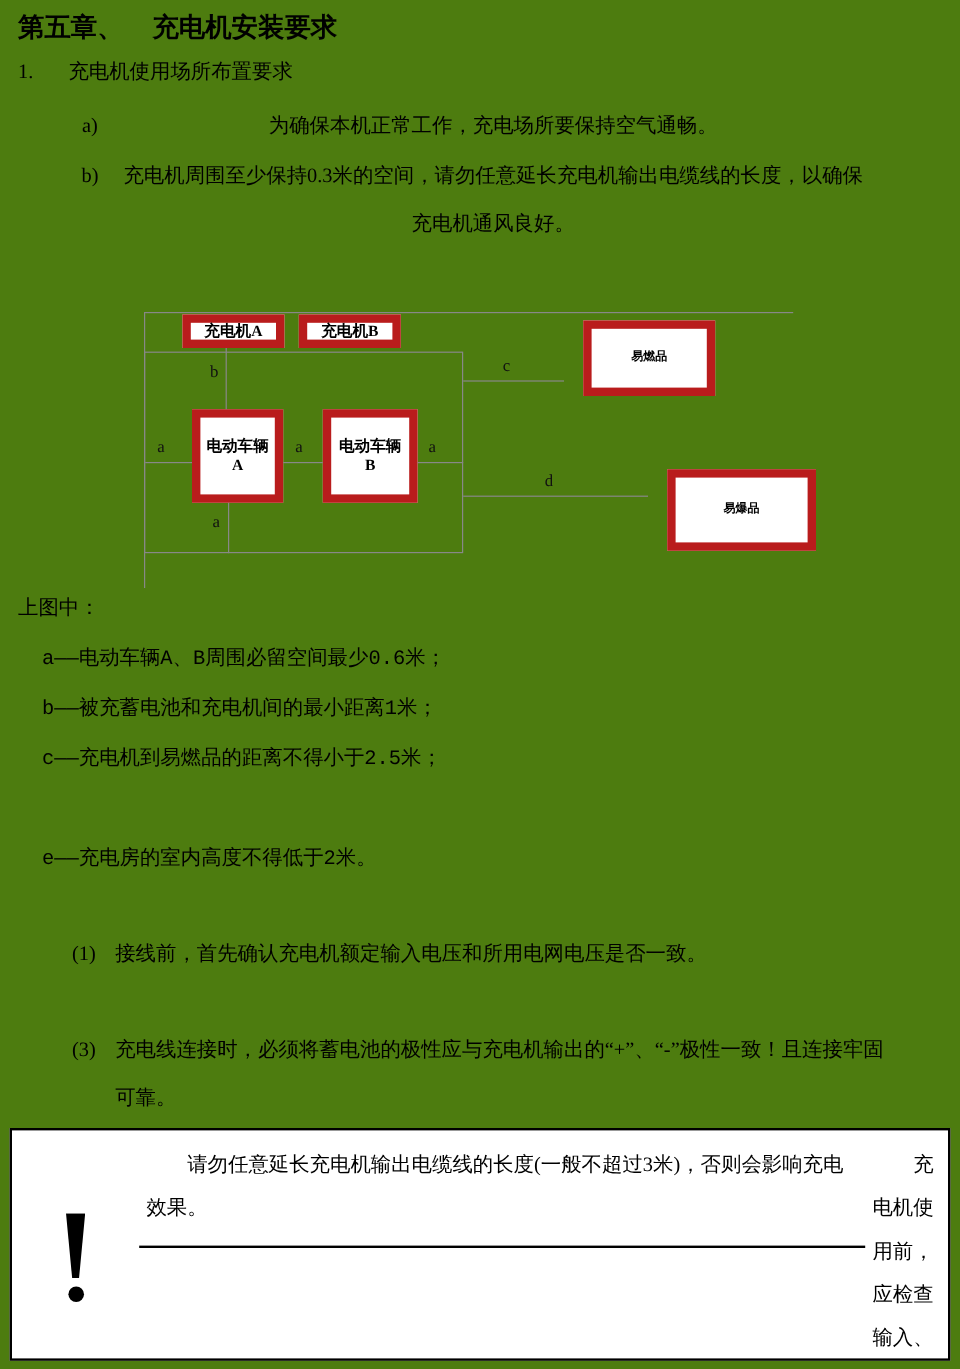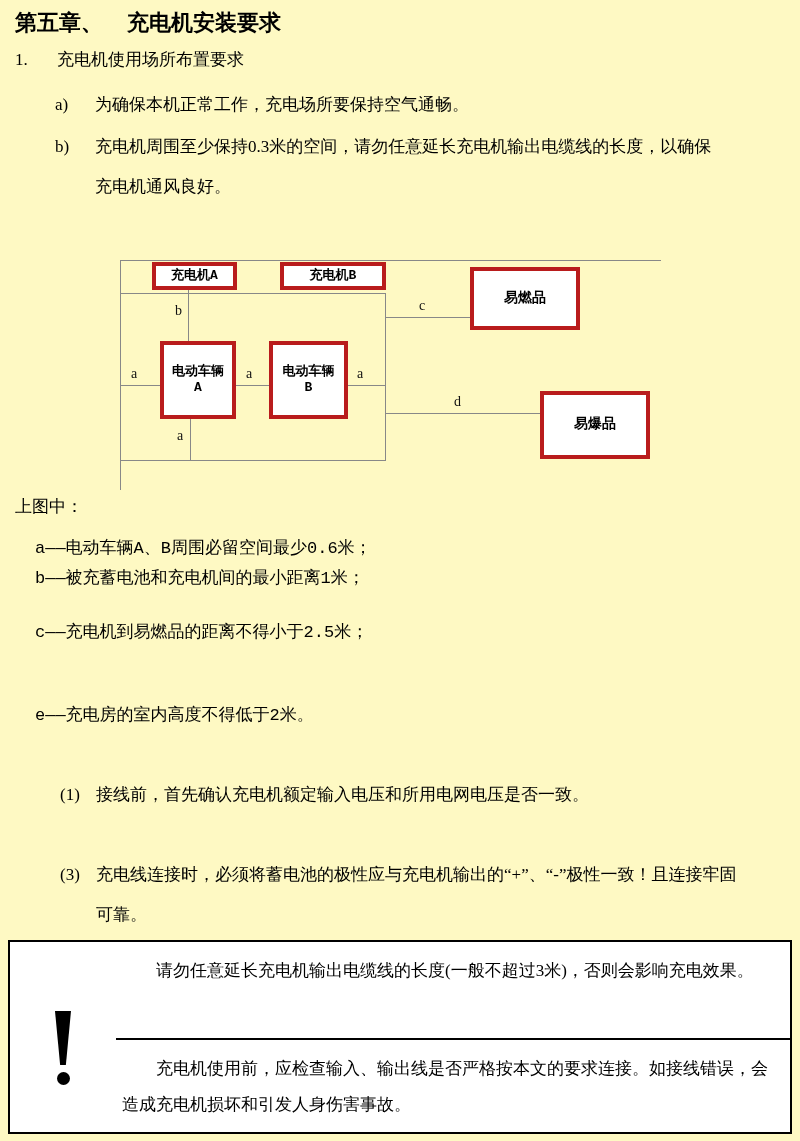--- a/index.html
+++ b/index.html
@@ -1,60 +1,60 @@
 <!DOCTYPE html>
 <html><head>
 <meta charset="utf-8">
 <style>
   html,body{margin:0;padding:0;}
   body{width:800px;height:1141px;background:#fff;color:#000;
        font-family:"Liberation Serif","DejaVu Serif",serif;font-size:17px;}
   *{box-sizing:border-box;}
-  .page{position:relative;width:800px;height:1141px;overflow:hidden;background:#fef9c3;padding-left:20px;}
+  .page{position:relative;width:800px;height:1141px;overflow:hidden;background:#4d7c0f;padding-left:20px;}
 
   .title{position:absolute;top:8px;left:15px;margin:0;
          font-family:"Liberation Sans","DejaVu Sans",sans-serif;
          font-weight:bold;font-size:22px;white-space:nowrap;}
   .title-gap{display:inline-block;width:24px;}
 
   .s-head{position:absolute;left:15px;white-space:nowrap;font-family:Liberation Serif, serif;}
   .s-num{display:inline-block;}
   .s1 .s-num{width:42px;}
   .s2 .s-num{width:30px;}
 
-  .li{position:absolute;left:55px;}
+  .li{position:absolute;left:55px;text-align:center;}
   .li .marker{display:inline-block;width:40px;vertical-align:top;line-height:40px;}
   .li .li-text{display:inline-block;width:632px;vertical-align:top;line-height:40px;}
 
   .li2{position:absolute;left:60px;}
   .li2 .marker{display:inline-block;width:36px;vertical-align:top;line-height:40px;}
   .li2 .li-text{display:inline-block;width:656px;vertical-align:top;line-height:40px;}
 
   .legend-intro{position:absolute;left:15px;white-space:nowrap;}
   .legend-item{position:absolute;left:35px;white-space:nowrap;font-family:Liberation Mono, monospace;}
 
   
   .diagram{position:absolute;top:255px;left:0;width:800px;height:240px;}
   .dline{position:absolute;background:#888;}
   .droom{position:absolute;left:120px;top:38px;width:266px;height:168px;border:1px solid #888;}
-  .dbox{position:absolute;border:4px solid #b91c1c;background:#fff;display:flex;
+  .dbox{position:absolute;border:7px solid #b91c1c;background:#fff;display:flex;
         align-items:center;justify-content:center;text-align:center;
-        font-family:Liberation Mono, monospace;
+        font-family:Liberation Serif, serif;
         font-weight:bold;font-size:13px;line-height:1.25;}
-  .dbox.big{font-size:14px;}
+  .dbox.big{font-size:10px;margin-left:16px;}
   .dlabel{position:absolute;font-size:14px;color:#111;}
 
   
   .warning{position:absolute;top:940px;left:8px;width:784px;height:194px;
            border:2px solid #000;display:flex;background:#fff;}
   .warn-icon-col{width:106px;display:flex;flex-direction:column;align-items:center;justify-content:center;}
   .excl-bar{width:16px;height:54px;background:#000;margin-top:22px;
             clip-path:polygon(0 0,100% 0,68% 100%,32% 100%);}
   .excl-dot{width:13px;height:13px;border-radius:50%;background:#000;margin-top:7px;}
-  .warn-text-col{flex:1;display:flex;flex-direction:column;}
+  .warn-text-col{flex:1;display:flex;}
   .warn-row{padding:11px 12px 0 6px;}
   .warn-row p{margin:0;text-indent:2em;line-height:36px;}
   .warn-row1{height:98px;border-bottom:2px solid #000;}
   .warn-row2{flex:1;}
 </style>
 </head>
 <body>
 
 <div class="page">
 
@@ -70,41 +70,41 @@
   </div>
 
   <div class="diagram">
     <div class="dline" style="left:120px;top:5px;width:541px;height:1px"></div>
     <div class="dline" style="left:120px;top:5px;width:1px;height:230px"></div>
     <div class="droom"></div>
 
     <div class="dbox" style="left:152px;top:7px;width:85px;height:28px">
         <span>充电机A</span>
       </div>
-    <div class="dbox" style="left:280px;top:7px;width:106px;height:28px">
+    <div class="dbox" style="left:249px;top:7px;width:85px;height:28px">
         <span>充电机B</span>
       </div>
 
     <div class="dbox" style="left:160px;top:86px;width:76px;height:78px">
       <div>
           <div>电动车辆</div>
           <div>A</div>
         </div>
     </div>
     <div class="dbox" style="left:269px;top:86px;width:79px;height:78px">
       <div>
           <div>电动车辆</div>
           <div>B</div>
         </div>
     </div>
 
     <div class="dbox big" style="left:470px;top:12px;width:110px;height:63px">
         <span>易燃品</span>
       </div>
-    <div class="dbox big" style="left:540px;top:136px;width:110px;height:68px">
+    <div class="dbox big" style="left:540px;top:136px;width:124px;height:68px">
         <span>易爆品</span>
       </div>
 
     <div class="dline" style="left:188px;top:35px;width:1px;height:51px"></div>
     <span class="dlabel" style="left:175px;top:48px">b</span>
 
     <div class="dline" style="left:121px;top:130px;width:39px;height:1px"></div>
     <span class="dlabel" style="left:131px;top:111px">a</span>
 
     <div class="dline" style="left:236px;top:130px;width:33px;height:1px"></div>
@@ -118,21 +118,21 @@
 
     <div class="dline" style="left:386px;top:62px;width:84px;height:1px"></div>
     <span class="dlabel" style="left:419px;top:43px">c</span>
 
     <div class="dline" style="left:386px;top:158px;width:154px;height:1px"></div>
     <span class="dlabel" style="left:454px;top:139px">d</span>
   </div>
 
   <div class="legend-intro" style="top:495px">上图中：</div>
   <div class="legend-item" style="top:536px">a——电动车辆A、B周围必留空间最少0.6米；</div>
-  <div class="legend-item" style="top:566px">b——被充蓄电池和充电机间的最小距离1米；</div>
+  <div class="legend-item" style="top:578px">b——被充蓄电池和充电机间的最小距离1米；</div>
   <div class="legend-item" style="top:620px">c——充电机到易燃品的距离不得小于2.5米；</div>
   <div class="legend-item" style="top:703px">e——充电房的室内高度不得低于2米。</div>
 
 
   <div class="li2" style="top:775px">
     <span class="marker">(1)</span><span class="li-text">接线前，首先确认充电机额定输入电压和所用电网电压是否一致。</span>
   </div>
   <div class="li2" style="top:855px">
     <span class="marker">(3)</span><span class="li-text">充电线连接时，必须将蓄电池的极性应与充电机输出的“+”、“-”极性一致！且连接牢固可靠。</span>
   </div>

